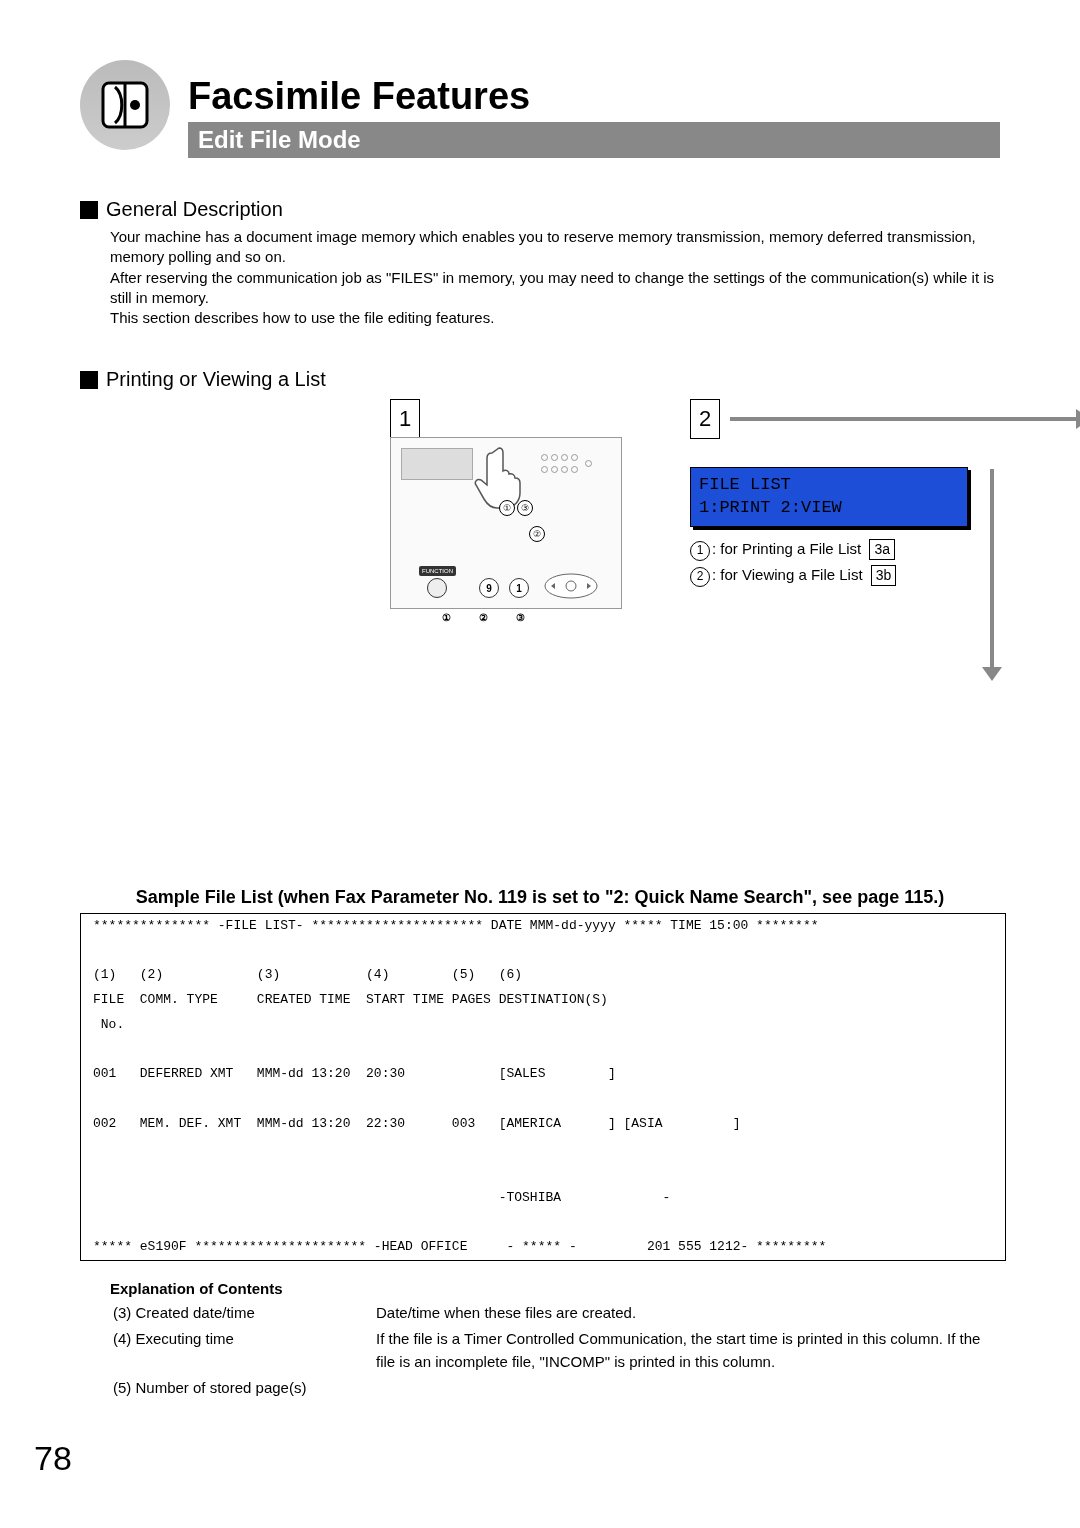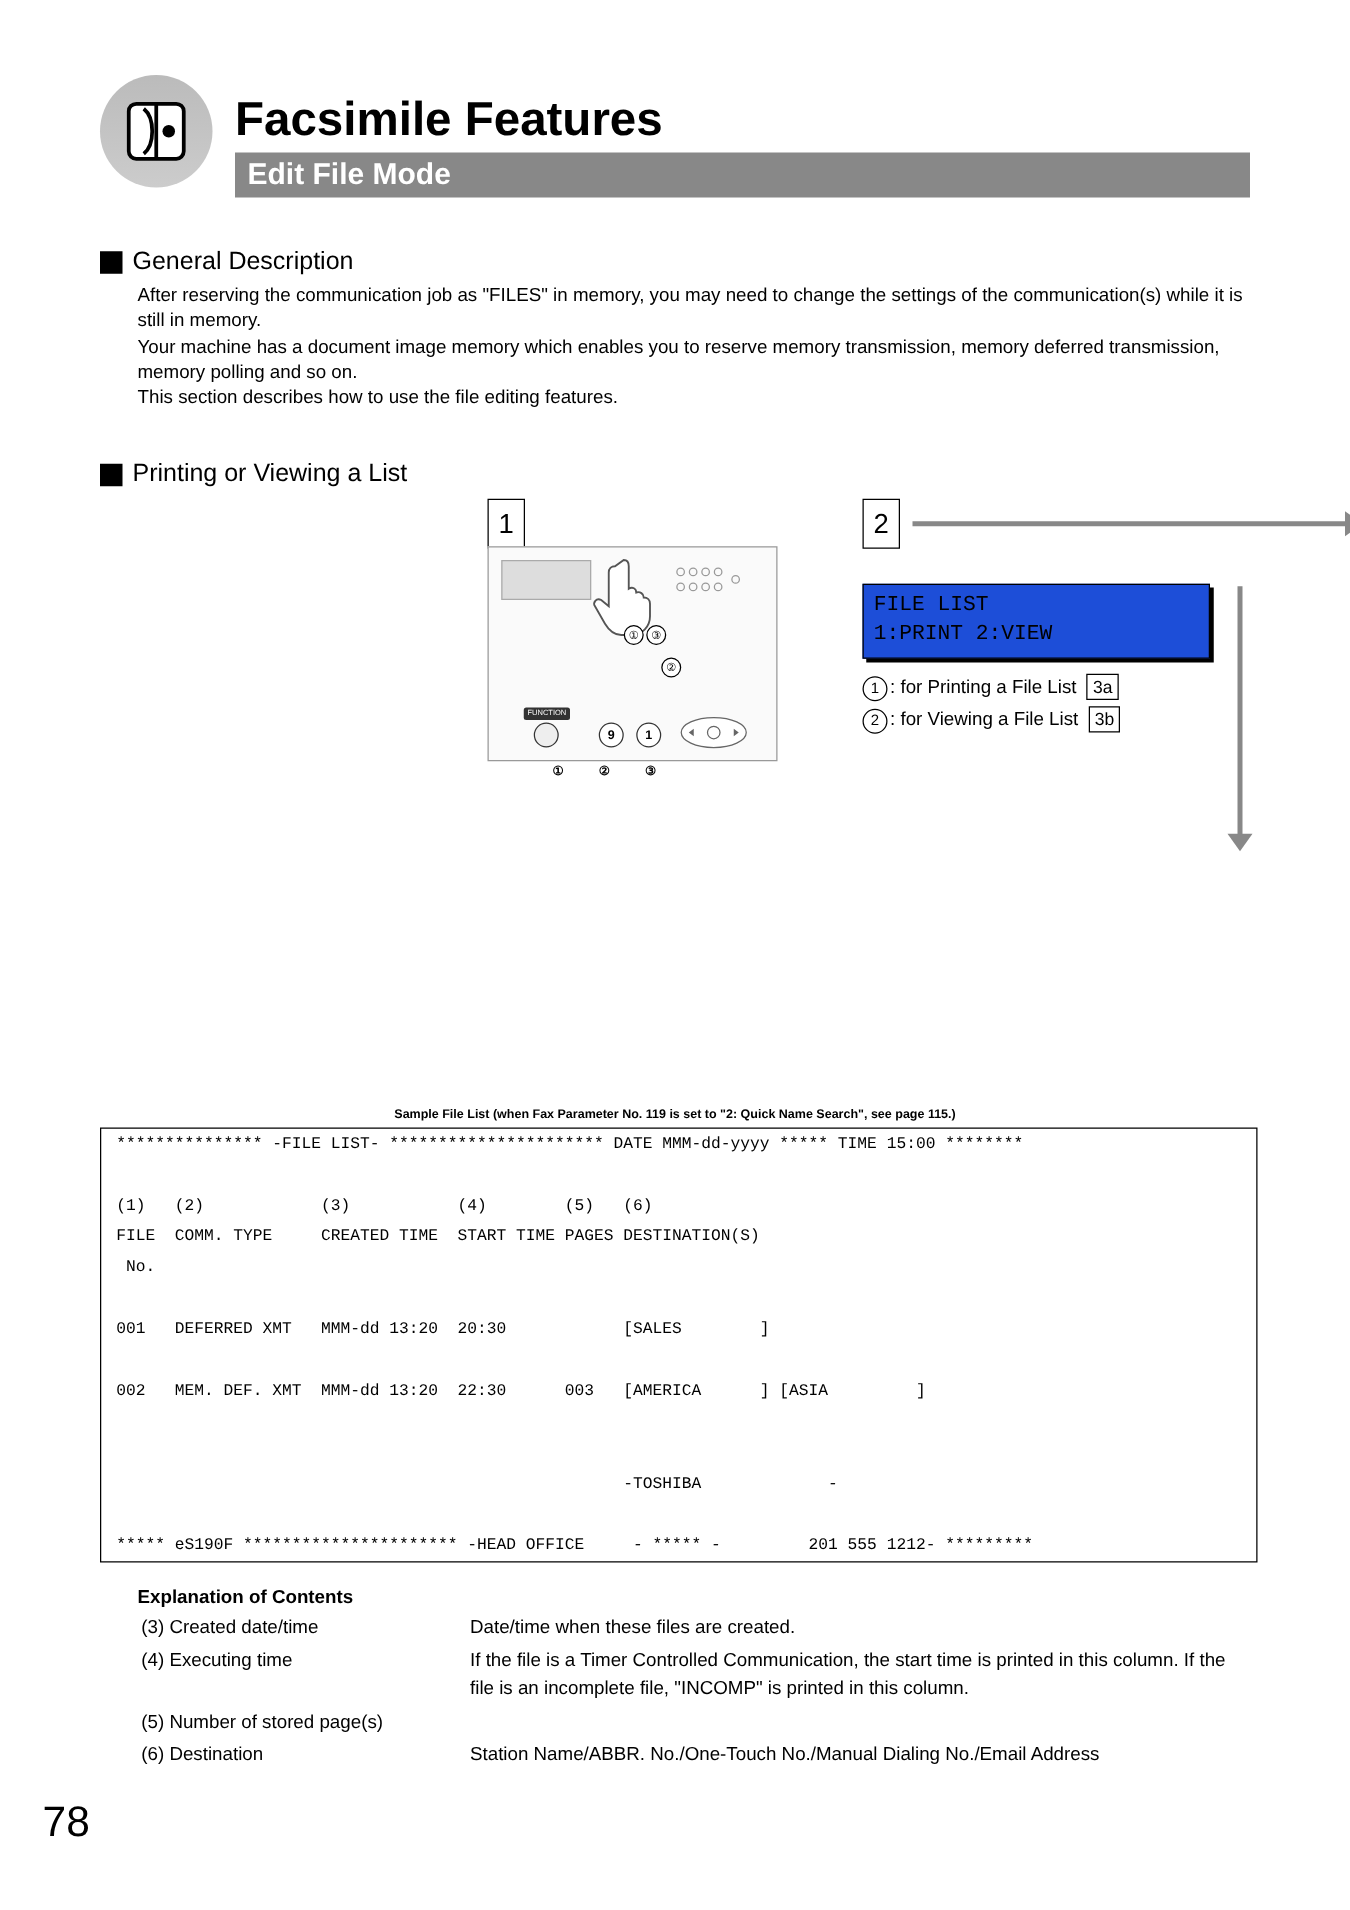--- a/index.html
+++ b/index.html
@@ -171,21 +171,21 @@
     position: absolute;
     left: 292px;
     top: 268px;
     width: 0; height: 0;
     border-left: 10px solid transparent;
     border-right: 10px solid transparent;
     border-top: 14px solid #888;
   }
   .sample-caption {
     font-weight: bold;
-    font-size: 10px;
+    font-size: 18px;
     margin-top: 260px;
     margin-bottom: 4px;
     text-align: center;
     margin-left: -30px;
   }
   .file-list-box {
     border: 1px solid #000;
     font-family: "Courier New", monospace;
     font-size: 13px;
     white-space: pre;
@@ -279,22 +279,22 @@
     </div>
     <div class="chapter-title">Facsimile Features</div>
   </div>
   <div class="section-bar">Edit File Mode</div>
 
   <div class="sec-heading">
     <span class="black-square"></span>
     <span class="sec-heading-text">General Description</span>
   </div>
   <div class="body-text">
+    <div>Your machine has a document image memory which enables you to reserve memory transmission, memory deferred transmission, memory polling and so on.</div>
     <div>After reserving the communication  job as "FILES" in memory, you may need to change the settings of the communication(s) while it is still in memory.</div>
-    <div>Your machine has a document image memory which enables you to reserve memory transmission, memory deferred transmission, memory polling and so on.</div>
     <div>This section describes how to use the file editing features.</div>
   </div>
 
   <div class="sec-heading">
     <span class="black-square"></span>
     <span class="sec-heading-text">Printing or Viewing a List</span>
   </div>
 
   <div class="body-text">
     <div class="step-row">
@@ -386,23 +386,19 @@
             <td class="right">Date/time when these files are created.</td>
           </tr>
       <tr>
             <td class="left">(4) Executing time</td>
             <td class="right">If the file is a Timer Controlled Communication, the start time is printed in this column. If the file is an incomplete file, "INCOMP" is printed in this column.</td>
           </tr>
       <tr>
             <td class="left">(5) Number of stored page(s)</td>
             <td class="right"></td>
           </tr>
-      <tr>
-            <td class="left">(6) Destination</td>
-            <td class="right">Station Name/ABBR. No./One-Touch No./Manual Dialing No./Email Address</td>
-          </tr>
     </tbody>
       </table>
   </div>
 
 </div>
 
 <div class="page-no">78</div>
 
 </body></html>

